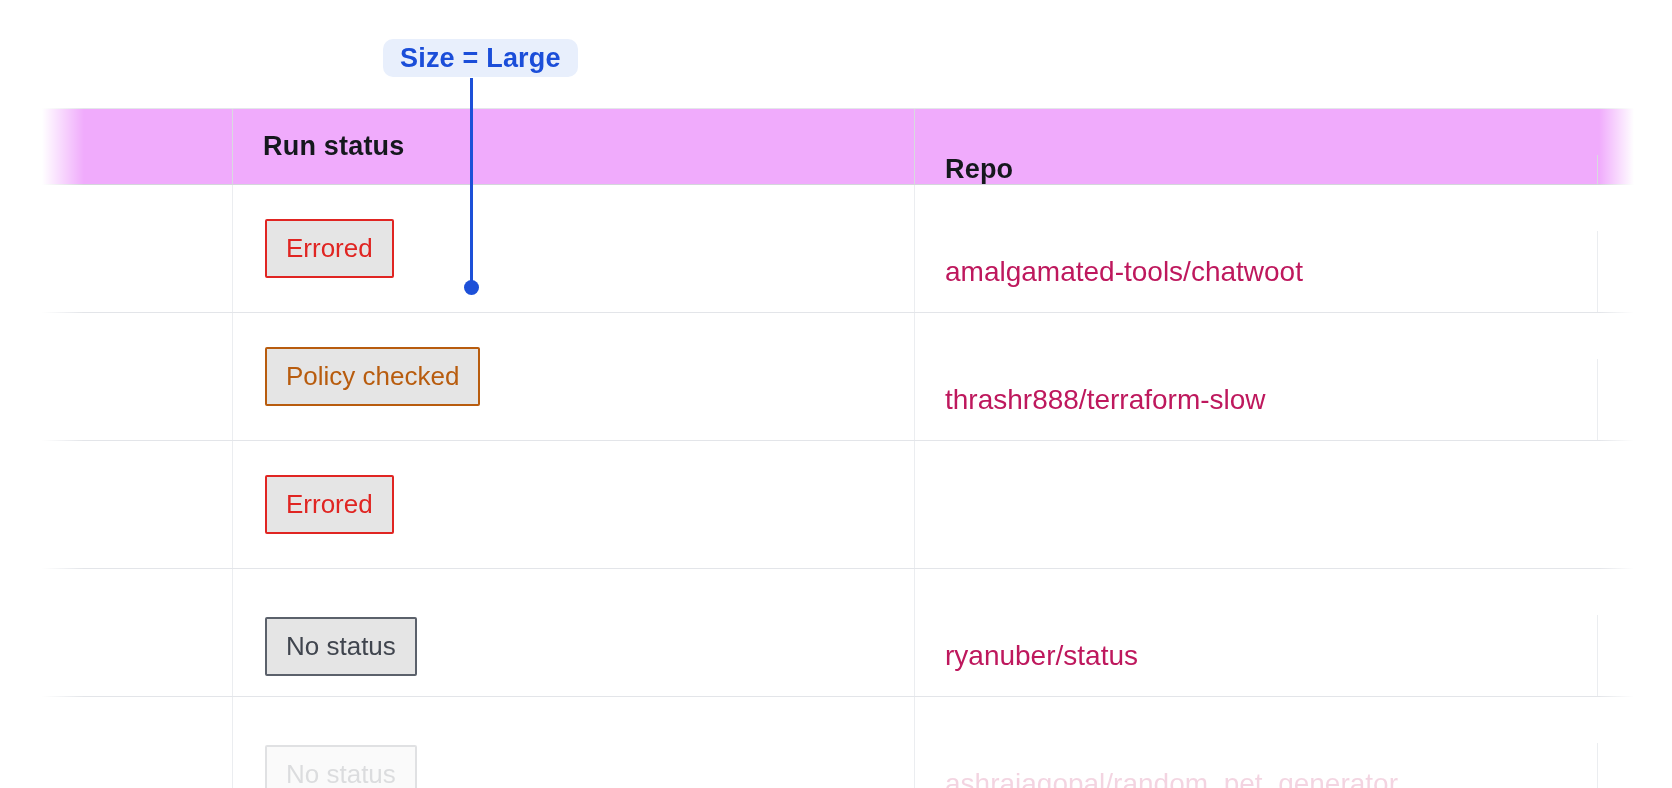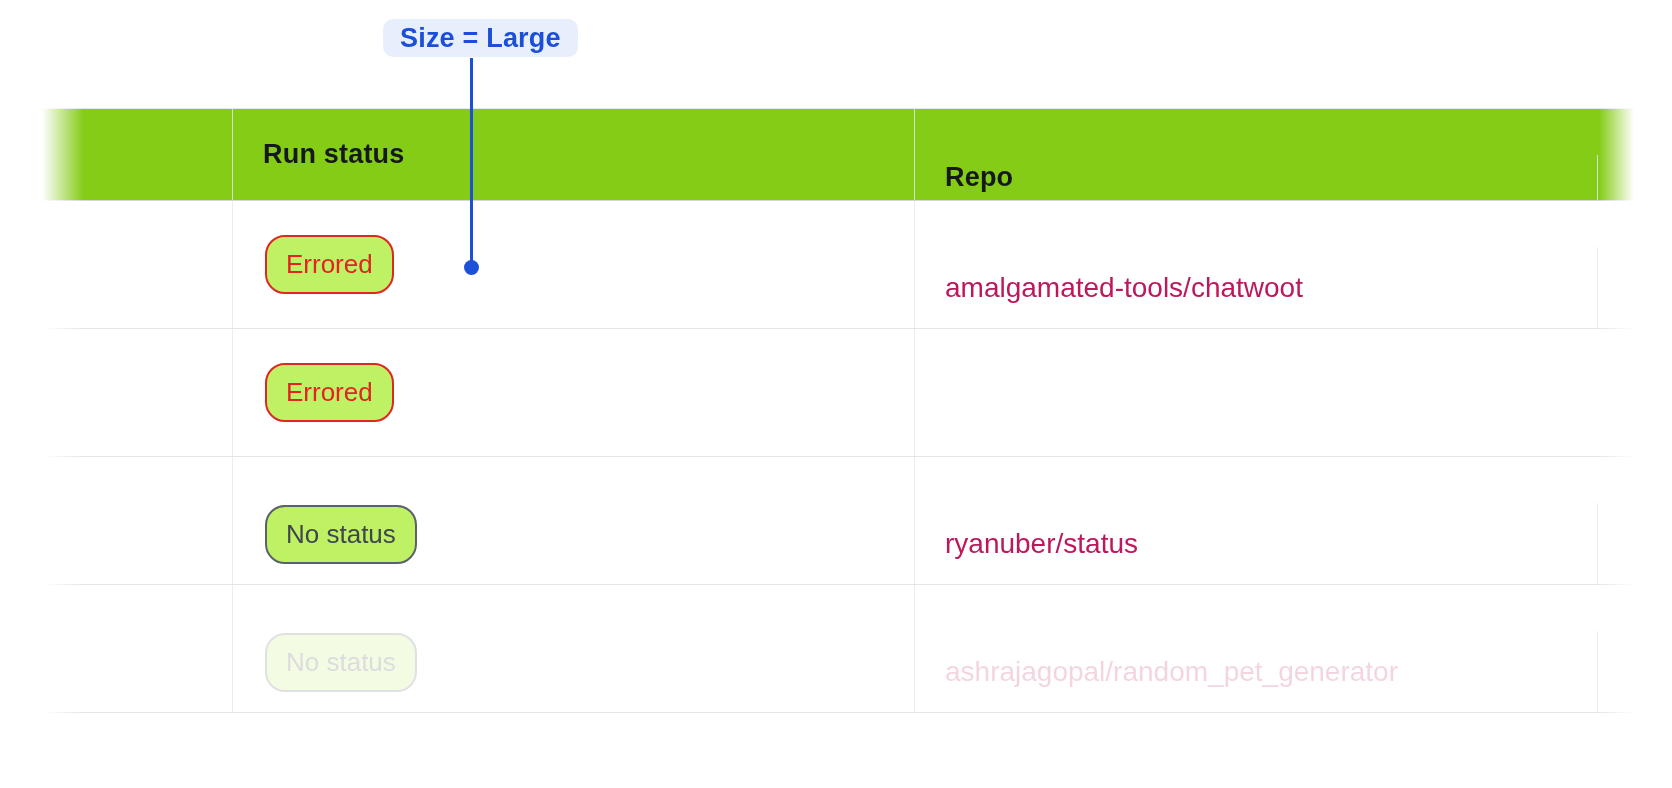--- a/index.html
+++ b/index.html
@@ -5,22 +5,22 @@
   * { margin: 0; padding: 0; box-sizing: border-box; }
   html, body { width: 1672px; height: 788px; background: #ffffff; overflow: hidden; }
   body { font-family: "Liberation Sans", "DejaVu Sans", sans-serif; position: relative; }
 
   .canvas { position: absolute; inset: 0; width: 1672px; height: 788px; background: #fff; }
 
   
   .runs-table { position: absolute; left: 0; top: 108px; width: 1672px; }
 
   .header-row {
-    display: flex; height: 93px;
-    background: #84cc16;
+    display: flex; height: 77px;
+    background: #f0abfc;
     border-top: 1px solid #e4e6ea;
     border-bottom: 1px solid #d4d6db;
   }
   .header-cell {
     display: flex; align-items: center;
     padding-left: 30px;
     border-right: 1px solid #d8dade;
     font-size: 27px; font-weight: 700; color: #15181d;
     letter-spacing: .2px;
   }
@@ -44,24 +44,24 @@
 
   .status-cell { padding-left: 32px; }
   .repo-cell   { padding-left: 30px; }
 
   .repo-text { font-size: 28px; color: #be185d; white-space: nowrap; }
 
   .badge {
     display: inline-block;
     padding: 12px 19px;
     border: 2px solid;
-    border-radius: 20px;
+    border-radius: 2px;
     font-size: 26px; font-weight: 500;
     white-space: nowrap;
-    background: #bef264;
+    background: #e5e5e5;
   }
   .badge[data-variant="errored"]        { color: #e02522; border-color: #e02522; }
   .badge[data-variant="policy-checked"] { color: #b85c0e; border-color: #b85c0e; }
   .badge[data-variant="no-status"]      { color: #40454e; border-color: #5b616b; margin-top: 28px; }
 
   .row--faded .badge,
   .row--faded .repo-text { opacity: 0.18; }
 
   
   .fade-left {
@@ -69,21 +69,21 @@
     background: linear-gradient(90deg, #ffffff 0%, #ffffff 50%, rgba(255,255,255,0) 100%);
     pointer-events: none;
   }
   .fade-right {
     position: absolute; left: 1599px; top: 100px; width: 73px; height: 688px;
     background: linear-gradient(90deg, rgba(255,255,255,0) 0%, #ffffff 48%, #ffffff 100%);
     pointer-events: none;
   }
 
   
-  .annotation-layer { position: absolute; inset: 0; pointer-events: none; }
+  .annotation-layer { position: absolute; inset: 0; pointer-events: none; margin-top: 20px; }
   .annotation-pill {
     position: absolute; left: 383px; top: 19px;
     height: 38px; padding: 0 17px;
     display: flex; align-items: center;
     background: #e8effc; border-radius: 10px;
     color: #1b4ed9; font-size: 27px; font-weight: 700;
     letter-spacing: .2px;
   }
   .annotation-line {
     position: absolute; left: 470px; top: 58px;
@@ -114,20 +114,30 @@
       <div class="body-cell col-0"></div>
       <div class="body-cell col-1 status-cell">
         <span class="badge" data-variant="errored">Errored</span>
       </div>
       <div class="body-cell col-2 repo-cell">
         <span class="repo-text">amalgamated-tools/chatwoot</span>
       </div>
       <div class="body-cell col-3"></div>
     </div>
 
+    <div class="body-row">
+      <div class="body-cell col-0"></div>
+      <div class="body-cell col-1 status-cell">
+        <span class="badge" data-variant="policy-checked">Policy checked</span>
+      </div>
+      <div class="body-cell col-2 repo-cell">
+        <span class="repo-text">thrashr888/terraform-slow</span>
+      </div>
+      <div class="body-cell col-3"></div>
+    </div>
 
     <div class="body-row">
       <div class="body-cell col-0"></div>
       <div class="body-cell col-1 status-cell">
         <span class="badge" data-variant="errored">Errored</span>
       </div>
       <div class="body-cell col-3"></div>
     </div>
 
     <div class="body-row">

